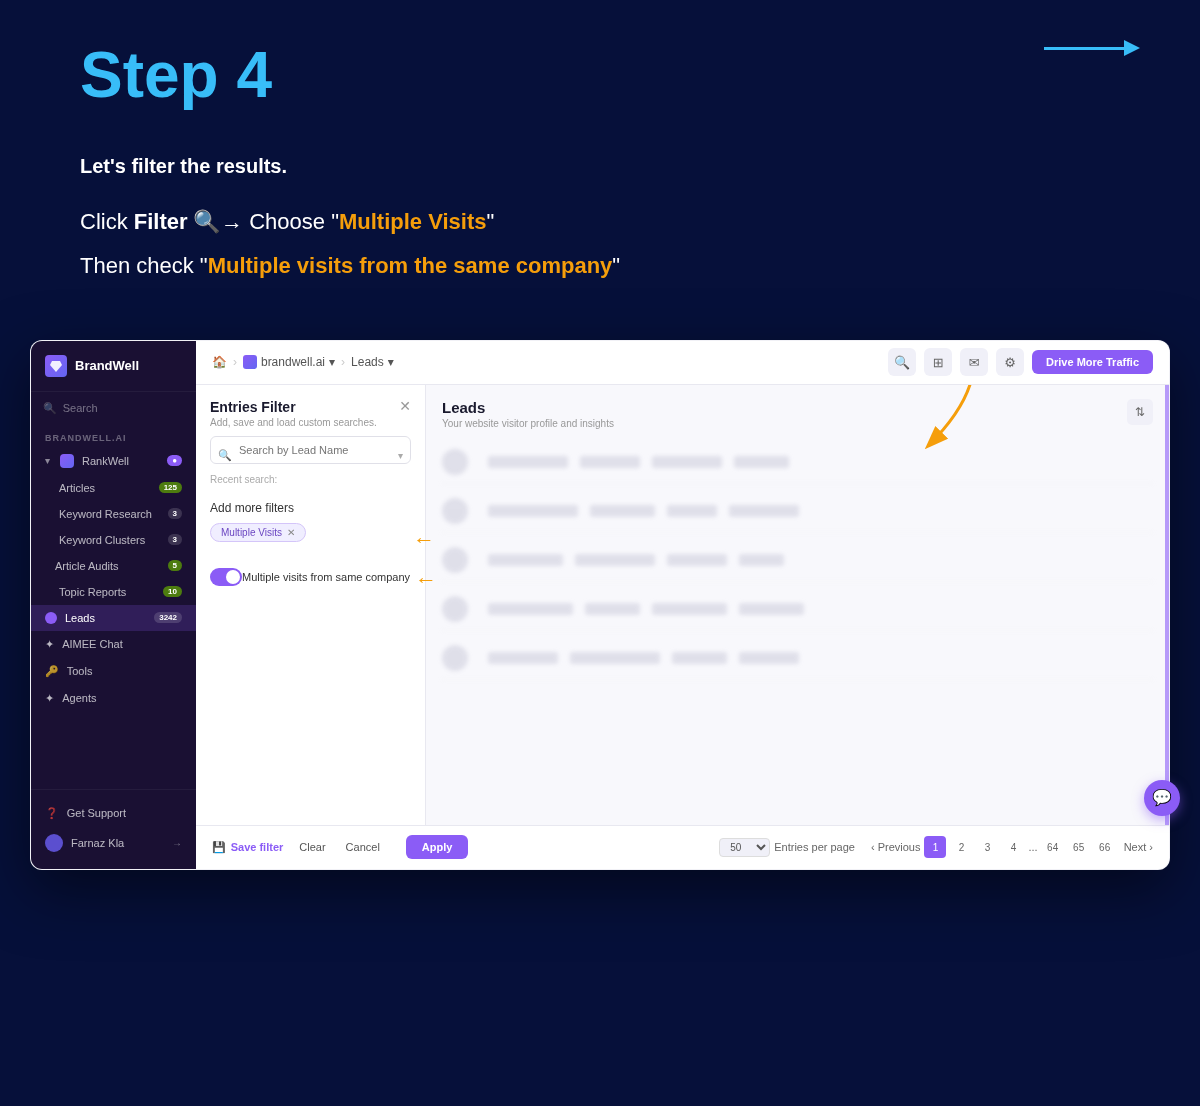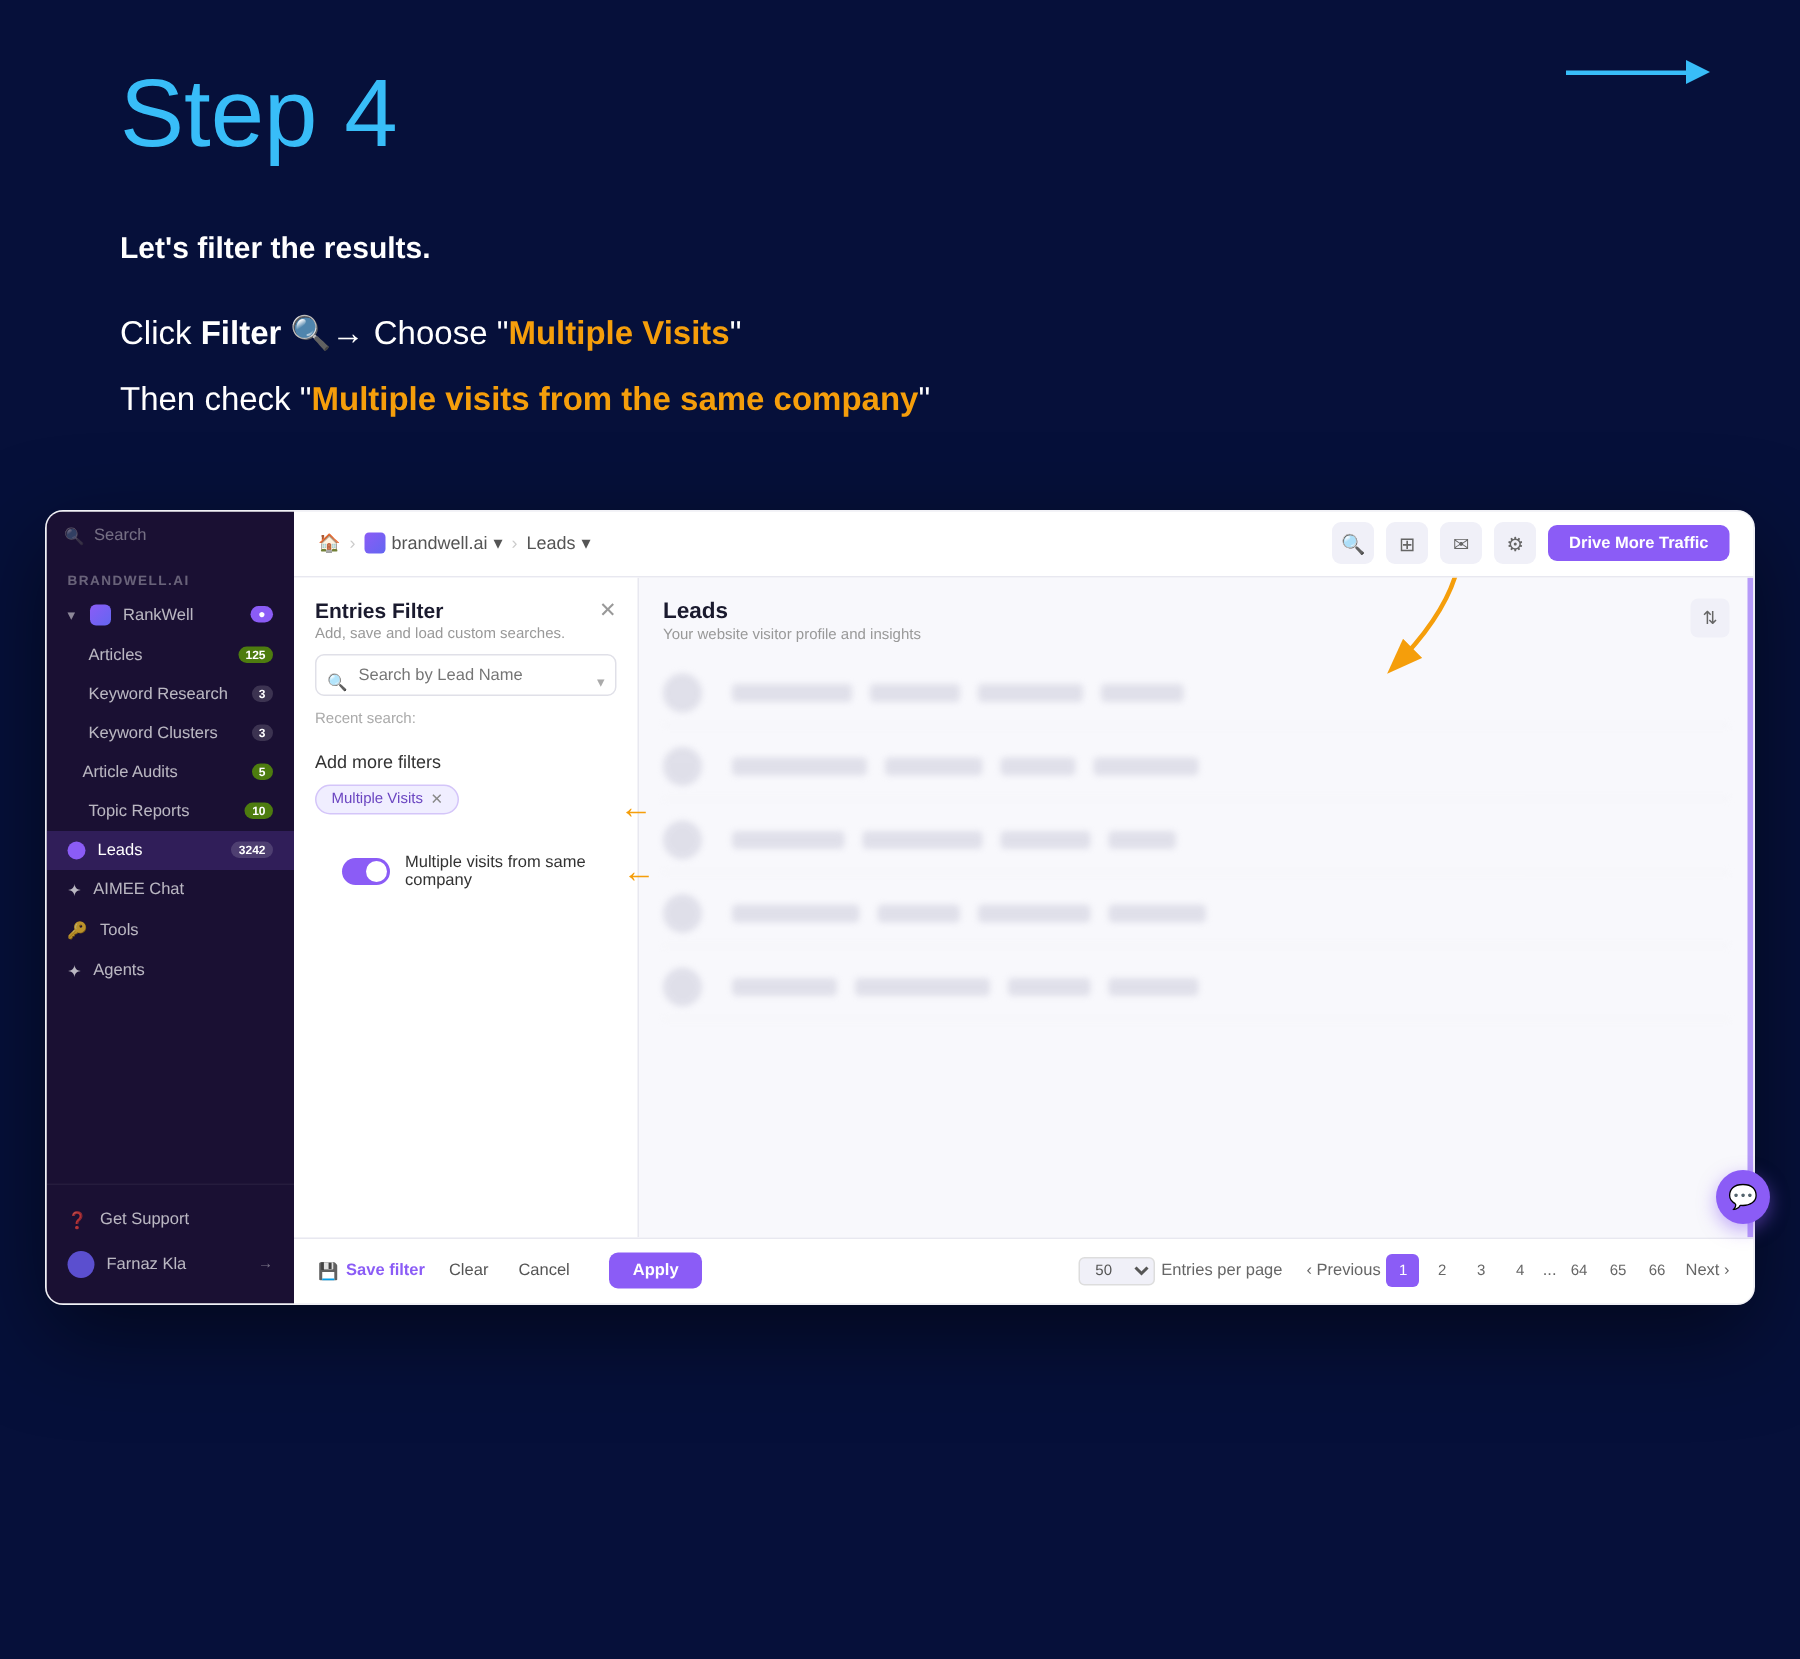--- a/index.html
+++ b/index.html
@@ -14,21 +14,21 @@
 
     
     .top-section {
       padding: 40px 80px 30px 80px;
       position: relative;
     }
 
     .step-title {
       color: #38bdf8;
       font-size: 64px;
-      font-weight: 400;
+      font-weight: 700;
       margin-bottom: 40px;
       line-height: 1.1;
     }
 
     .instruction-text {
       color: #ffffff;
       font-size: 20px;
       line-height: 1.6;
       margin-bottom: 20px;
       font-weight: 700;
@@ -360,24 +360,24 @@
       margin: 0 14px 10px;
     }
 
     .filter-tag-x {
       cursor: pointer;
       font-size: 10px;
       color: #888;
     }
 
     .filter-toggle-row {
-      padding: 8px 32px;
-      display: flex;
-      align-items: center;
-      gap: 10px;
+      padding: 8px 14px;
+      display: flex;
+      align-items: center;
+      gap: 0;
     }
 
     .toggle-switch {
       width: 32px;
       height: 18px;
       background: #8b5cf6;
       border-radius: 9px;
       position: relative;
       flex-shrink: 0;
     }
@@ -608,20 +608,28 @@
     <p>
       <span>Then check "</span><span class="highlight-orange">Multiple visits from the same company</span><span>"</span>
     </p>
   </div>
 </div>
 
 <div class="app-wrapper">
   <div class="app-container">
 
     <div class="sidebar">
+      <div class="sidebar-logo">
+        <div class="logo-icon">
+          <svg width="14" height="14" viewBox="0 0 14 14" fill="none">
+            <path d="M3 2h8l2 4-6 7L1 6z" fill="white" opacity="0.9"></path>
+          </svg>
+        </div>
+        <span class="logo-text">BrandWell</span>
+      </div>
 
       <div class="sidebar-search">
         <span>🔍</span>
         <span>Search</span>
       </div>
 
       <div class="sidebar-section-label">BRANDWELL.AI</div>
 
       <div class="sidebar-item">
         <span class="sidebar-collapse-icon">▾</span>

